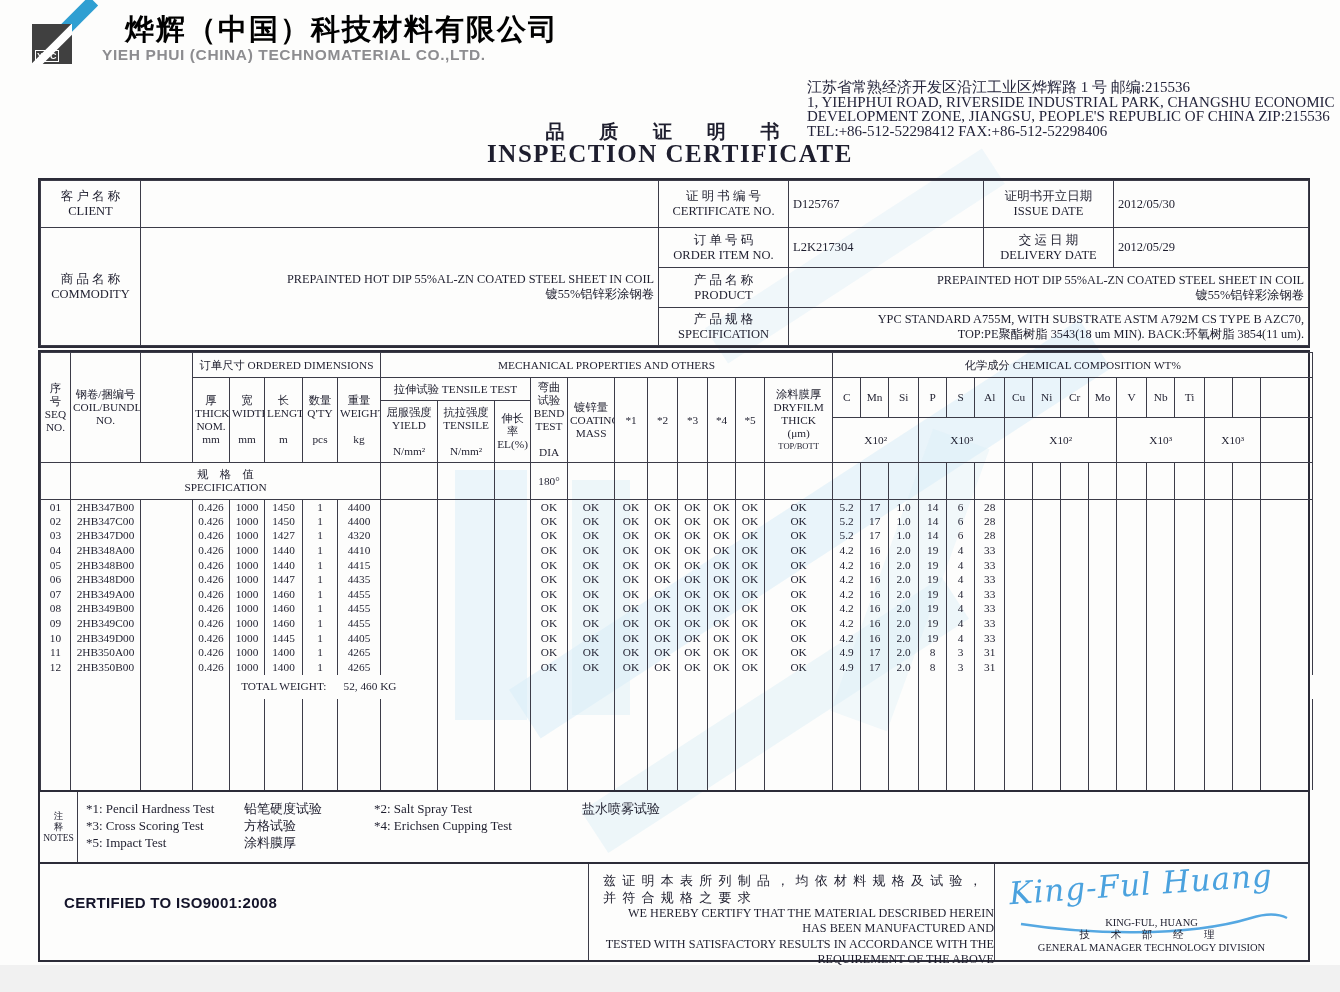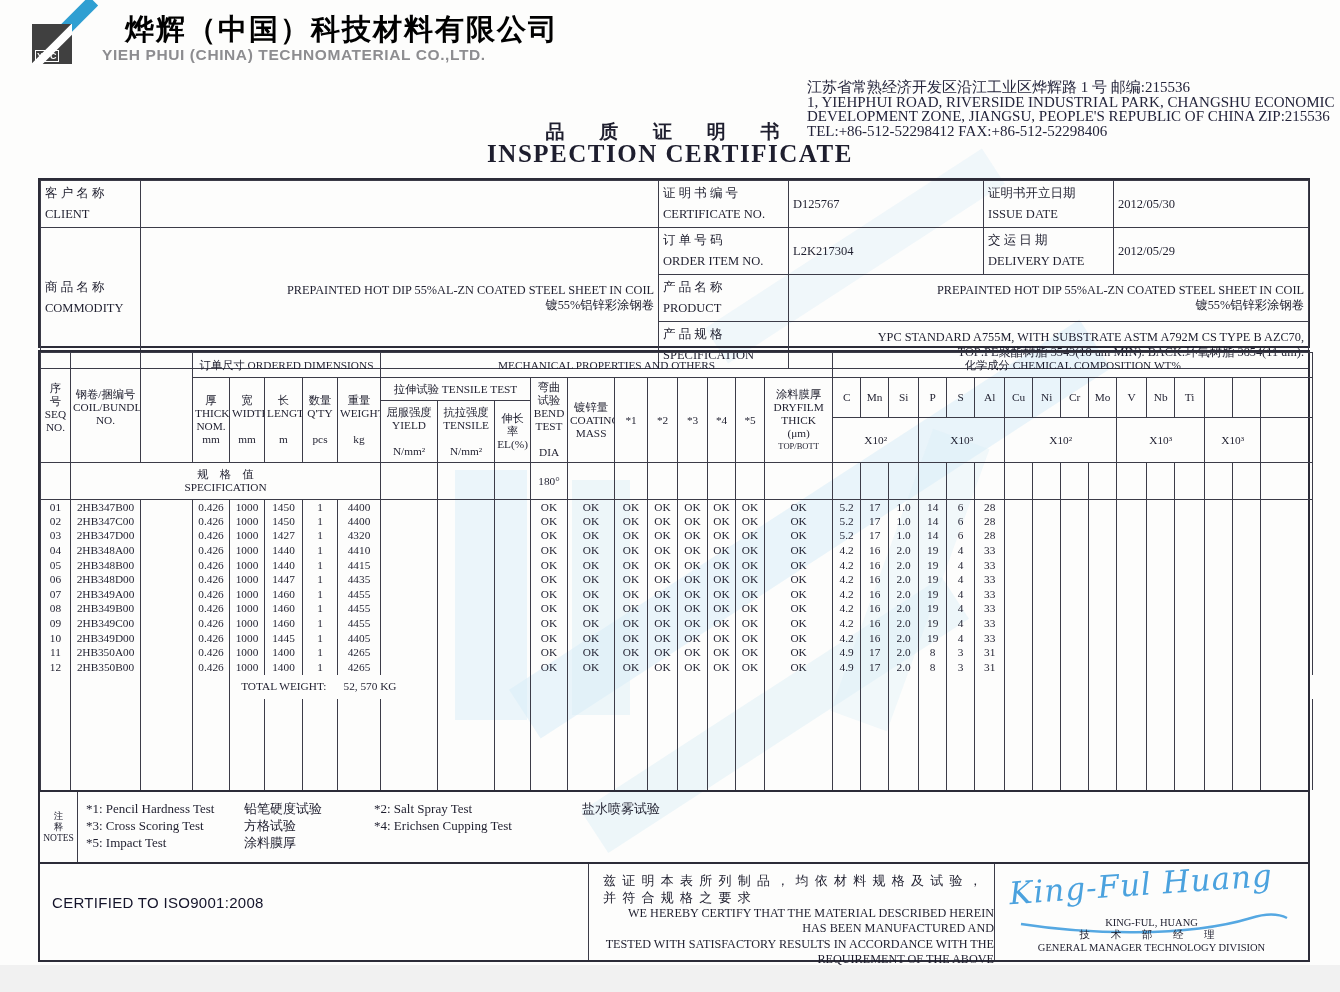--- a/index.html
+++ b/index.html
@@ -20,21 +20,21 @@
               font-family:"Liberation Sans",sans-serif;}
   .addr{left:807px;top:48px;width:470px;font-size:15px;line-height:14.6px;color:#23233a;z-index:2;margin-top:32px;}
   .addr div{white-space:nowrap;}
   
   .title-cn{left:0;right:0;top:119px;text-align:center;font-size:19px;letter-spacing:15px;font-weight:600;z-index:2;}
   .title-en{left:0;right:0;top:140px;text-align:center;font-size:25px;letter-spacing:1.5px;font-weight:600;z-index:2;}
   
   .info-box{left:38px;top:178px;width:1272px;height:170px;border:2px solid #2c2c38;box-sizing:border-box;z-index:1;}
   .info-table{border-collapse:collapse;width:100%;height:100%;table-layout:fixed;}
   .info-table td{border:1px solid #3c3c48;padding:2px 4px;vertical-align:middle;background:transparent;}
-  .lbl{font-size:12.5px;line-height:21px;white-space:pre-line;margin-top:35px;}
+  .lbl{text-align:center;font-size:12.5px;line-height:15px;white-space:pre-line;margin-top:35px;}
   .val{font-size:12.5px;padding-left:10px;font-family:Liberation Serif, serif;}
   .val2{font-size:12.3px;line-height:15px;padding-left:10px;vertical-align:top;padding-top:3px;white-space:pre-line;text-align:right;}
   
   .main-box{left:38px;top:350px;width:1272px;height:440px;border:2px solid #2c2c38;border-bottom:none;
             box-sizing:border-box;z-index:1;}
   .cert-table{border-collapse:collapse;width:100%;height:100%;table-layout:fixed;}
   .cert-table th,.cert-table td{border:1px solid #3c3c48;padding:0 2px;font-weight:normal;
             font-size:11.3px;line-height:13px;vertical-align:middle;text-align:center;background:transparent;overflow:hidden;}
   .ml{white-space:pre-line;}
   .tiny{font-size:8.5px;display:block;}
@@ -51,22 +51,22 @@
   .notes-box{left:38px;top:790px;width:1272px;height:72px;border:2px solid #2c2c38;border-bottom:none;
              box-sizing:border-box;display:flex;z-index:1;}
   .notes-label{width:37px;border-right:1px solid #3c3c48;display:flex;align-items:center;justify-content:center;
                text-align:center;font-size:9.5px;line-height:11px;white-space:pre-line;}
   .notes-grid{flex:1;padding:8px 0 0 8px;font-size:13px;}
   .notes-row{display:flex;line-height:17px;}
   .nc1{width:158px;} .nc2{width:130px;} .nc3{width:208px;} .nc4{flex:1;}
   
   .footer-box{left:38px;top:862px;width:1272px;height:100px;border:2px solid #2c2c38;box-sizing:border-box;
               display:flex;z-index:1;}
-  .f-iso{width:549px;border-right:1px solid #3c3c48;padding:30px 0 0 12px;box-sizing:border-box;
-         font-family:"Liberation Sans",sans-serif;font-weight:normal;font-size:15px;letter-spacing:0.3px;color:#14142a;}
+  .f-iso{width:549px;border-right:1px solid #3c3c48;padding:30px 0 0 24px;box-sizing:border-box;
+         font-family:"Liberation Sans",sans-serif;font-weight:bold;font-size:15px;letter-spacing:0.3px;color:#14142a;}
   .f-cert{width:406px;border-right:1px solid #3c3c48;padding:8px 0 0 14px;box-sizing:border-box;}
   .f-cert .cn{font-size:13px;letter-spacing:1.5px;line-height:17px;}
   .f-cert .en{font-size:12.2px;line-height:15.3px;text-align:right;}
   .f-sign{flex:1;position:relative;}
   .script{position:absolute;left:14px;top:2px;font-family:"DejaVu Serif",serif;font-style:italic;
           font-size:31px;color:#4ba2de;transform:rotate(-4deg);letter-spacing:1px;white-space:nowrap;}
   .flourish{position:absolute;left:20px;top:40px;}
   .sign-print{position:absolute;left:0;right:0;bottom:6px;text-align:center;font-size:10.5px;line-height:12.5px;}
   .sign-cjk{letter-spacing:9px;}
   
@@ -755,21 +755,21 @@
             <td></td>
             <td></td>
             <td></td>
           </tr>
           <tr class="rtotal nh" id="total-row">
         <td></td>
         <td></td>
         <td></td>
         <td></td>
         <td colspan="3" class="num" style="border-left:none;border-right:none;">TOTAL WEIGHT:</td>
-        <td colspan="2" style="text-align:left;padding-left:6px;border-left:none;">52, 570 KG</td>
+        <td colspan="2" style="text-align:left;padding-left:6px;border-left:none;">52, 460 KG</td>
         <td></td>
         <td></td>
         <td></td>
         <td></td>
         <td></td>
         <td></td>
         <td></td>
         <td></td>
         <td></td>
       <td></td>

